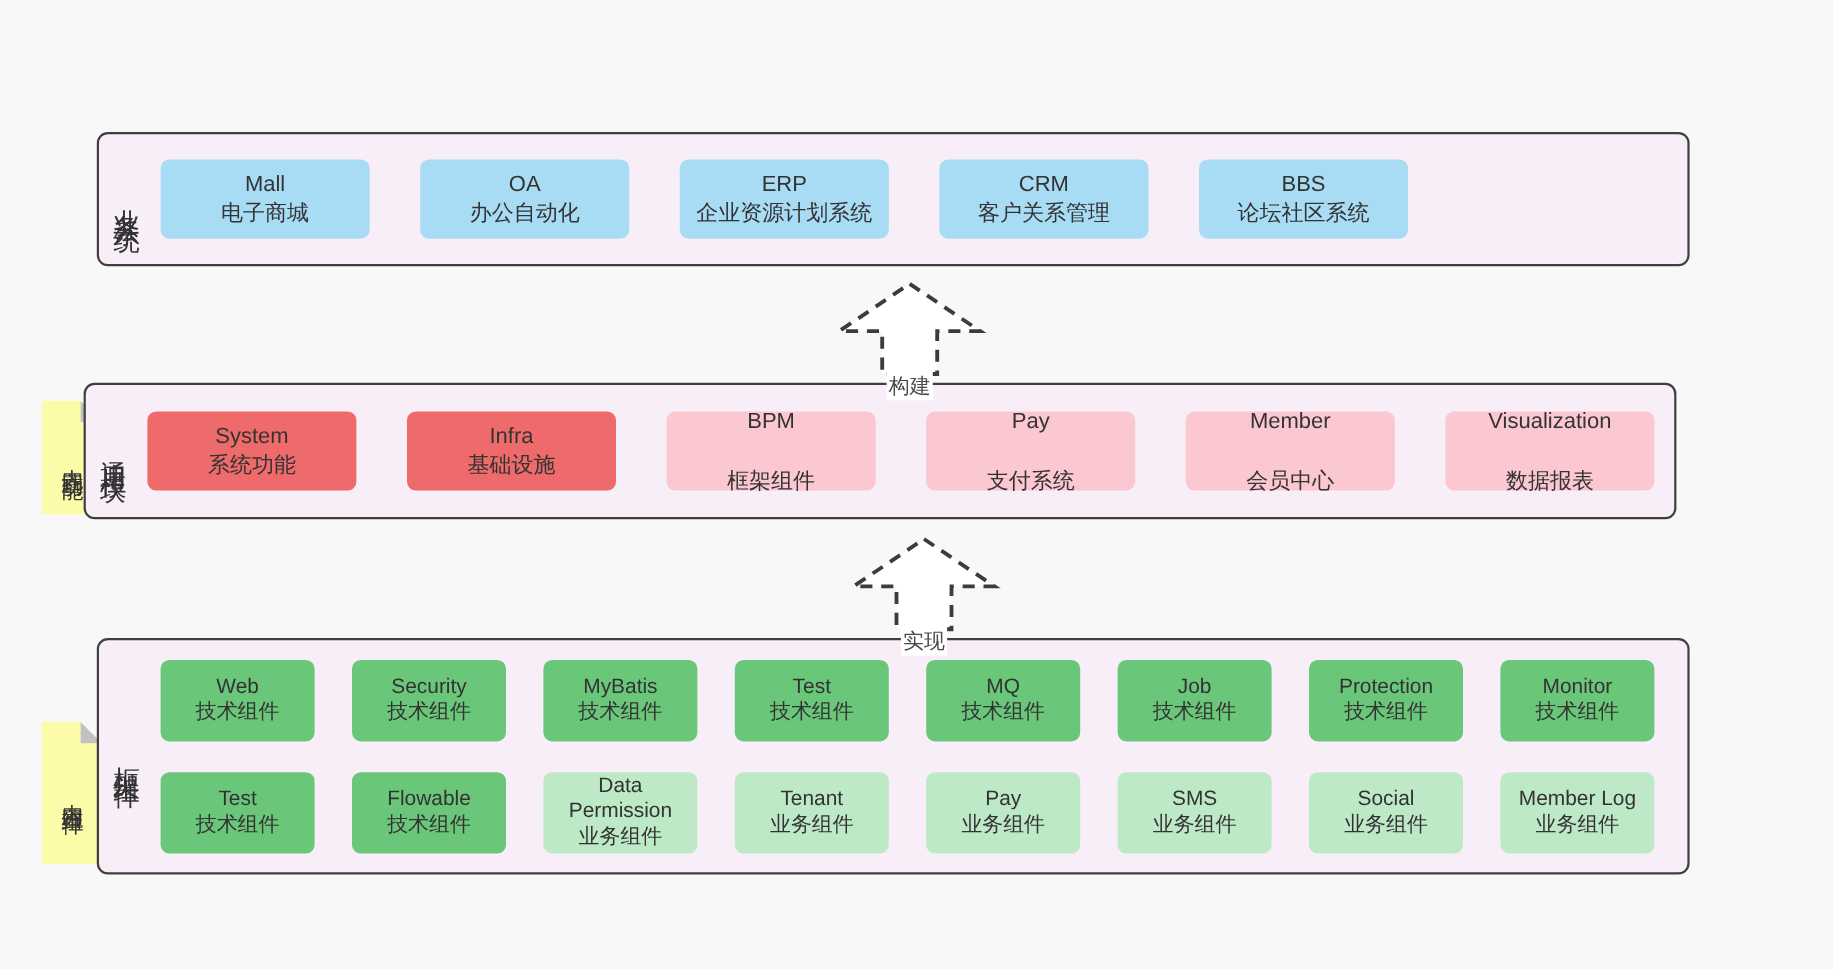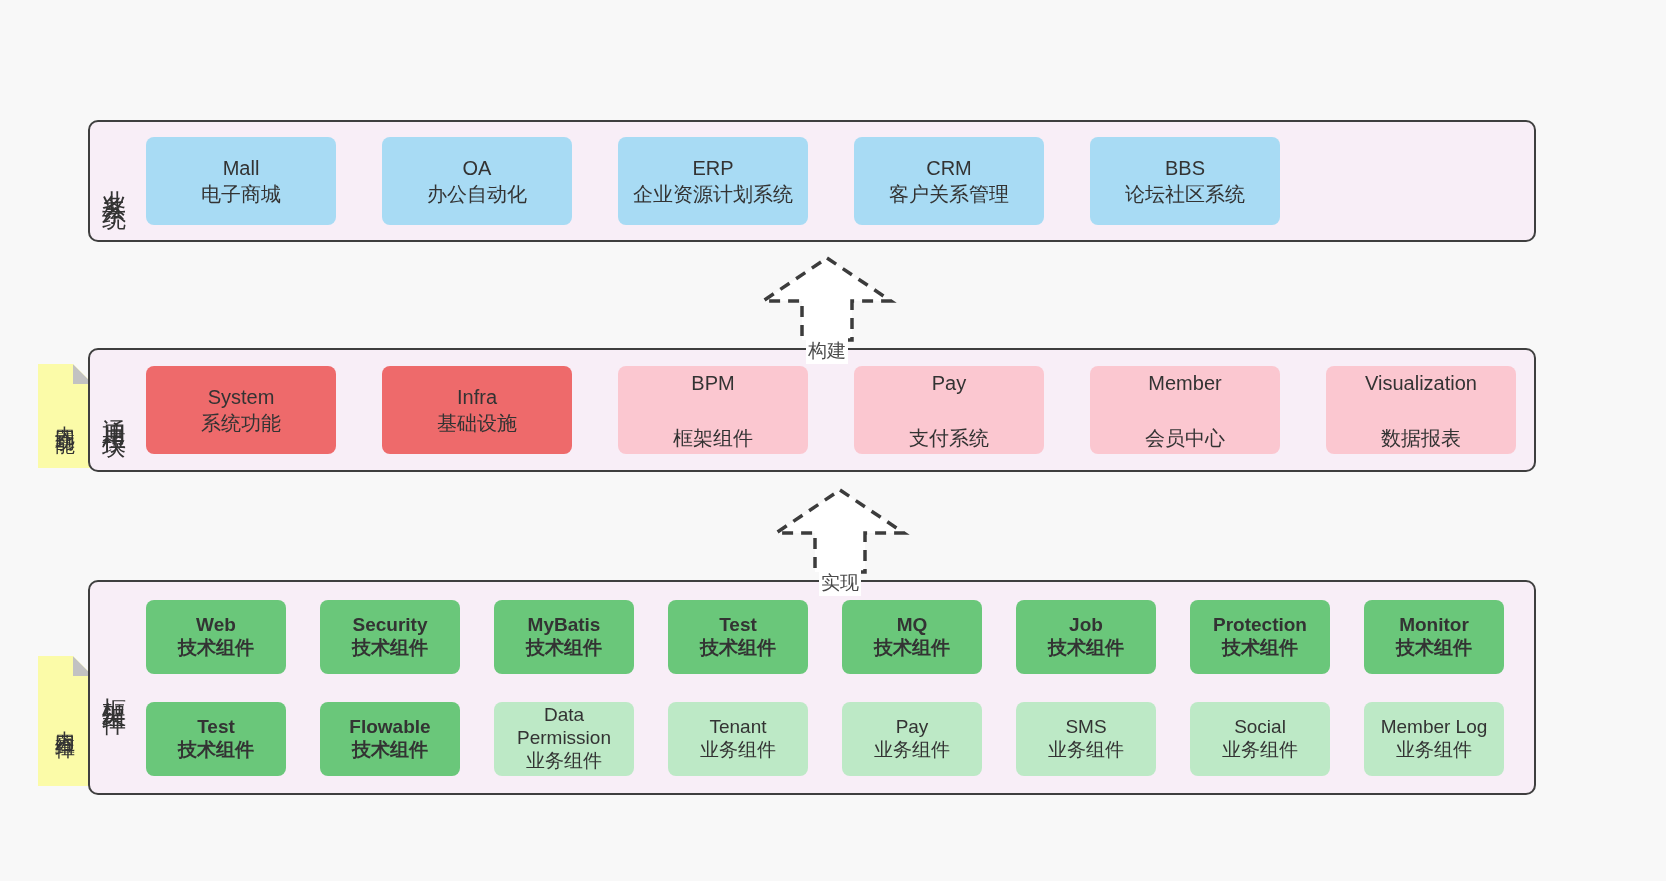--- a/index.html
+++ b/index.html
@@ -7,35 +7,35 @@
     --blue:#a8dbf4; --red:#ee6a6b; --pink:#fbc7d0;
     --green:#6ac77a; --light-green:#bde9c6;
     --sticky-yellow:#fbfba8; --sticky-fold:#c2c2c2; --text:#333333;
   }
   html,body{margin:0;padding:0;background:var(--page-bg);}
   .stage{position:relative;width:1666px;height:881px;background:var(--page-bg);
          font-family:"Liberation Sans",sans-serif;color:var(--text);overflow:hidden;}
   .panel{position:absolute;background:var(--panel-bg);border:2px solid var(--panel-border);
          border-radius:10px;display:flex;align-items:center;z-index:2;box-sizing:border-box;}
   #panel-business{left:88px;top:120px;width:1448px;height:122px;}
-  #panel-modules{left:88px;top:348px;width:1448px;height:124px;}
+  #panel-modules{left:76px;top:348px;width:1448px;height:124px;}
   #panel-components{left:88px;top:580px;width:1448px;height:215px;}
   .vlabel{writing-mode:vertical-rl;text-orientation:upright;font-size:24px;line-height:1;
           letter-spacing:5px;margin-left:12px;flex:0 0 auto;color:var(--text);}
   .rows{flex:1;display:flex;flex-direction:column;justify-content:center;gap:28px;}
   .boxrow{display:flex;gap:46px;padding-left:20px;}
   .boxrow.cols8{gap:34px;}
-  .box{height:88px;border-radius:8px;display:flex;flex-direction:column;align-items:center;
+  .box{height:72px;border-radius:8px;display:flex;flex-direction:column;align-items:center;
        justify-content:center;text-align:center;font-size:20px;line-height:1.3;box-sizing:border-box;}
   .box.w6{width:190px;}
   .box.w8{width:140px;height:74px;font-size:19px;line-height:1.2;padding:0 6px;}
   .box.blue{background:var(--blue);}
   .box.red{background:var(--red);}
   .box.pink{background:var(--pink);gap:29px;}
-  .box.green{background:var(--green);font-weight:bold;}
+  .box.green{background:var(--green);}
   .box.lightgreen{background:var(--light-green);}
   .sticky{position:absolute;background:var(--sticky-yellow);z-index:1;display:flex;
           align-items:center;justify-content:center;
           clip-path:polygon(0 0,calc(100% - 20px) 0,100% 20px,100% 100%,0 100%);}
   #sticky-modules{left:38px;top:364px;width:55px;height:104px;}
   #sticky-components{left:38px;top:656px;width:55px;height:130px;}
   .sticky .fold{position:absolute;top:0;right:0;width:20px;height:20px;background:var(--sticky-fold);
           clip-path:polygon(0 0,100% 100%,0 100%);}
   .sticky .stext{writing-mode:vertical-rl;text-orientation:upright;font-size:20px;
           letter-spacing:3px;line-height:1;color:#333;}

